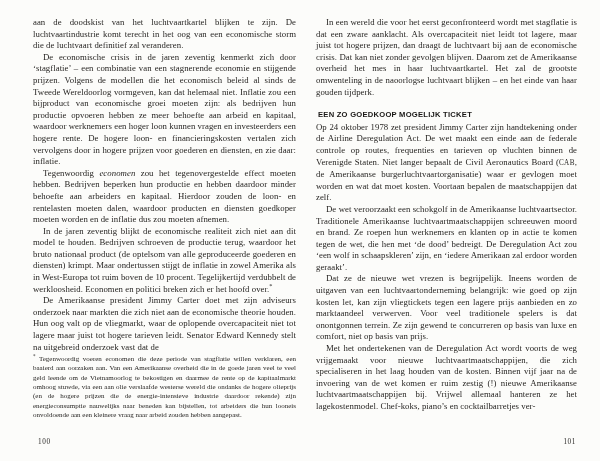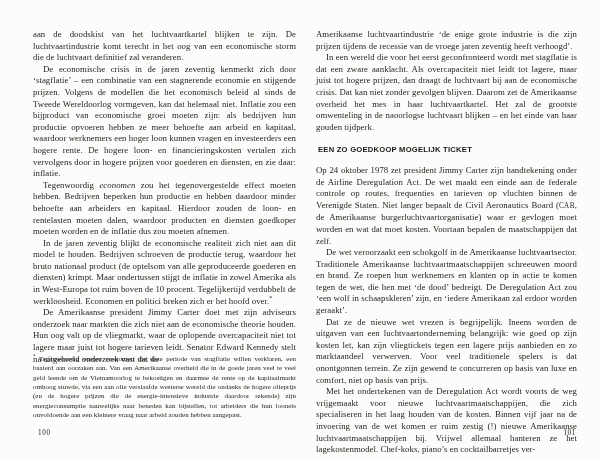--- a/index.html
+++ b/index.html
@@ -8,51 +8,51 @@
     background: #fcfcfa;
     font-family: "Liberation Serif", serif;
     color: #211f1d;
     overflow: hidden;
   }
   .spread { position: relative; width: 600px; height: 461px; background: #fcfcfa; }
   .page { position: absolute; top: 0; height: 461px; }
   .page-left  { left: 33px;  width: 263px; }
   .page-right { left: 316px; width: 261px; }
   .body-text {
-    padding-top: 29px;
+    padding-top: 17px;
     font-size: 8.75px;
     line-height: 11.6px;
     text-align: justify;
     letter-spacing: 0.05px;
   }
   .para { margin: 0; }
   .para.indent { text-indent: 10px; }
   .section-heading {
-    margin: 11px 0 9px 2px;
+    margin: 11px 0 1px 2px;
     font-family: "Liberation Sans", sans-serif;
     font-weight: 700;
     font-size: 7.6px;
     letter-spacing: 0.25px;
     color: #191715;
   }
   .footnote {
     position: absolute;
     top: 355px; left: 0;
     width: 263px;
     font-size: 7px;
     line-height: 9.35px;
     text-align: justify;
     margin: 0;
   }
   .run-i  { font-style: italic; }
   .run-sc { font-size: 0.82em; letter-spacing: 0.35px; }
   .run-sup { vertical-align: super; font-size: 0.72em; line-height: 0; }
   .page-number {
     position: absolute;
-    top: 429px;
+    top: 438px;
     font-size: 7.2px;
     letter-spacing: 0.6px;
     color: #2a2826;
   }
   .page-number.pn-left  { left: 5px; }
   .page-number.pn-right { right: 1px; margin-left: 48px; }
 </style>
 </head>
 <body>
 
@@ -65,21 +65,20 @@
         <p class="para indent"><span>Tegenwoordig </span><span class="run-i">economen</span><span> zou het tegenovergestelde effect moeten hebben. Bedrijven beperken hun productie en hebben daardoor minder behoefte aan arbeiders en kapitaal. Hierdoor zouden de loon- en rentelasten moeten dalen, waardoor producten en diensten goedkoper moeten worden en de inflatie dus zou moeten afnemen.</span></p>
         <p class="para indent"><span>In de jaren zeventig blijkt de economische realiteit zich niet aan dit model te houden. Bedrijven schroeven de productie terug, waardoor het bruto nationaal product (de optelsom van alle geproduceerde goederen en diensten) krimpt. Maar ondertussen stijgt de inflatie in zowel Amerika als in West-Europa tot ruim boven de 10 procent. Tegelijkertijd verdubbelt de werkloosheid. Economen en politici breken zich er het hoofd over.</span><span class="run-sup">*</span></p>
         <p class="para indent"><span>De Amerikaanse president Jimmy Carter doet met zijn adviseurs onderzoek naar markten die zich niet aan de economische theorie houden. Hun oog valt op de vliegmarkt, waar de oplopende overcapaciteit niet tot lagere maar juist tot hogere tarieven leidt. Senator Edward Kennedy stelt na uitgebreid onderzoek vast dat de</span></p>
       </div>
     <div class="footnote"><span class="run-sup">*</span><span> Tegenwoordig voeren economen die deze periode van stagflatie willen verklaren, een baaierd aan oorzaken aan. Van een Amerikaanse overheid die in de goede jaren veel te veel geld leende om de Vietnamoorlog te bekostigen en daarmee de rente op de kapitaalmarkt omhoog stuwde, via een aan olie verslaafde westerse wereld die ondanks de hogere olieprijs (en de hogere prijzen die de energie-intensieve industrie daardoor rekende) zijn energieconsumptie nauwelijks naar beneden kan bijstellen, tot arbeiders die hun looneis onvoldoende aan een kleinere vraag naar arbeid zouden hebben aangepast.</span></div>
     <div class="page-number pn-left">100</div>
   </div>
 
   <div class="page page-right">
     <div class="body-text">
-        <p class="para"><span>Amerikaanse luchtvaartindustrie ‘de enige grote industrie is die zijn prijzen tijdens de recessie van de vroege jaren zeventig heeft verhoogd’.</span></p>
         <p class="para indent"><span>In een wereld die voor het eerst geconfronteerd wordt met stagflatie is dat een zware aanklacht. Als overcapaciteit niet leidt tot lagere, maar juist tot hogere prijzen, dan draagt de luchtvaart bij aan de economische crisis. Dat kan niet zonder gevolgen blijven. Daarom zet de Amerikaanse overheid het mes in haar luchtvaartkartel. Het zal de grootste omwenteling in de naoorlogse luchtvaart blijken – en het einde van haar gouden tijdperk.</span></p>
         <h3 class="section-heading">EEN ZO GOEDKOOP MOGELIJK TICKET</h3>
         <p class="para"><span>Op 24 oktober 1978 zet president Jimmy Carter zijn handtekening onder de Airline Deregulation Act. De wet maakt een einde aan de federale controle op routes, frequenties en tarieven op vluchten binnen de Verenigde Staten. Niet langer bepaalt de Civil Aeronautics Board (</span><span class="run-sc">CAB</span><span>, de Amerikaanse burgerluchtvaartorganisatie) waar er gevlogen moet worden en wat dat moet kosten. Voortaan bepalen de maatschappijen dat zelf.</span></p>
         <p class="para indent"><span>De wet veroorzaakt een schokgolf in de Amerikaanse luchtvaartsector. Traditionele Amerikaanse luchtvaartmaatschappijen schreeuwen moord en brand. Ze roepen hun werknemers en klanten op in actie te komen tegen de wet, die hen met ‘de dood’ bedreigt. De Deregulation Act zou ‘een wolf in schaapskleren’ zijn, en ‘iedere Amerikaan zal erdoor worden geraakt’.</span></p>
         <p class="para indent"><span>Dat ze de nieuwe wet vrezen is begrijpelijk. Ineens worden de uitgaven van een luchtvaartonderneming belangrijk: wie goed op zijn kosten let, kan zijn vliegtickets tegen een lagere prijs aanbieden en zo marktaandeel verwerven. Voor veel traditionele spelers is dat onontgonnen terrein. Ze zijn gewend te concurreren op basis van luxe en comfort, niet op basis van prijs.</span></p>
         <p class="para indent"><span>Met het ondertekenen van de Deregulation Act wordt voorts de weg vrijgemaakt voor nieuwe luchtvaartmaatschappijen, die zich specialiseren in het laag houden van de kosten. Binnen vijf jaar na de invoering van de wet komen er ruim zestig (!) nieuwe Amerikaanse luchtvaartmaatschappijen bij. Vrijwel allemaal hanteren ze het lagekostenmodel. Chef-koks, piano’s en cocktailbarretjes ver-</span></p>
       </div>
     <div class="page-number pn-right">101</div>
   </div>
 

